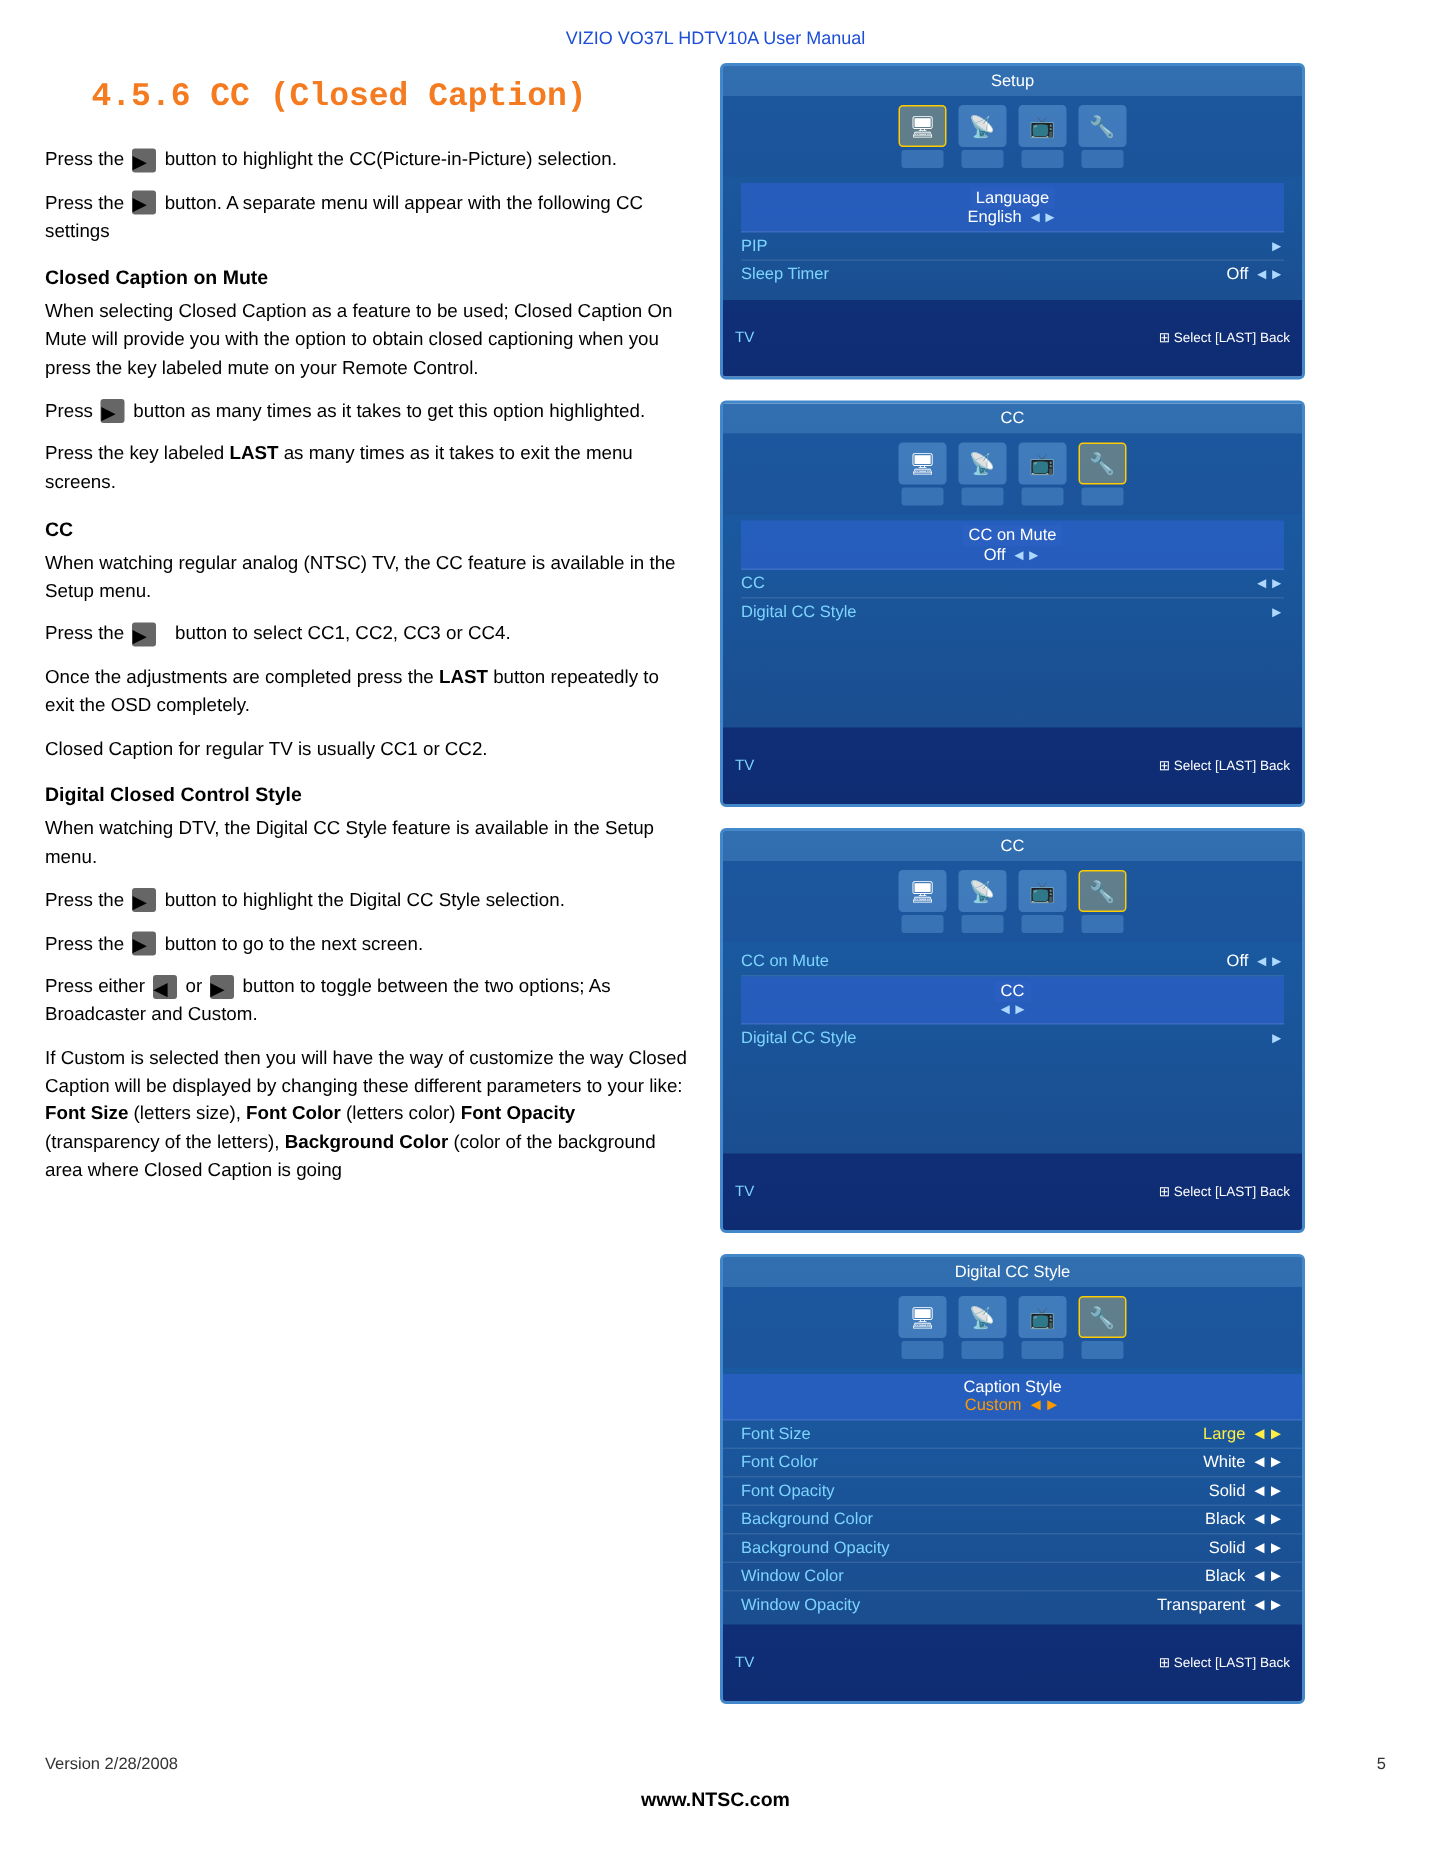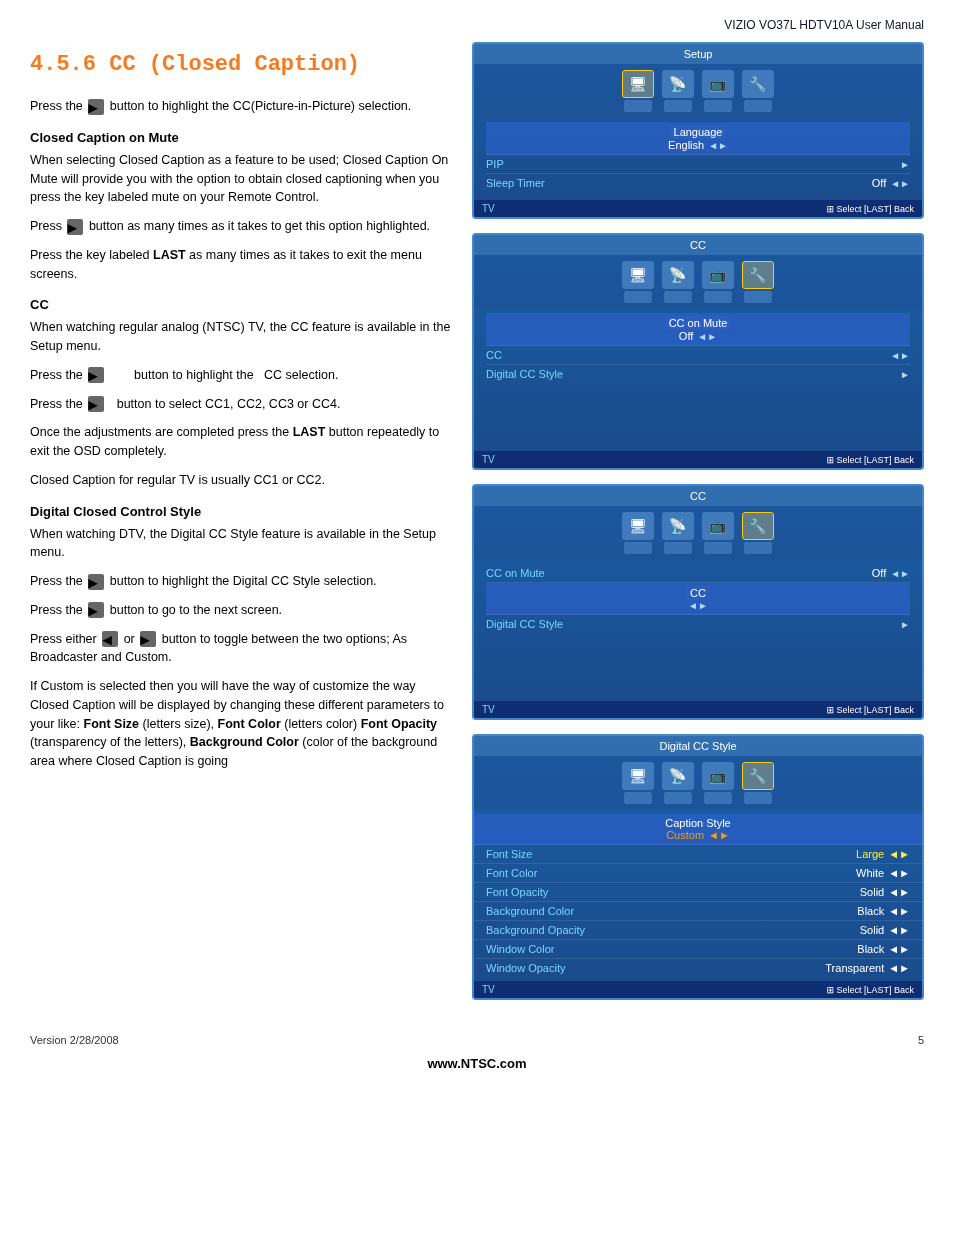--- a/index.html
+++ b/index.html
@@ -6,49 +6,50 @@
     body {
       width: 954px;
       min-height: 1235px;
       background: #fff;
       font-family: Arial, sans-serif;
       font-size: 13px;
       color: #000;
     }
 
     .page-header {
-      text-align: right;
+      text-align: center;
       padding: 18px 30px 10px 30px;
       font-size: 12px;
-      color: #0f172a;
+      color: #1d4ed8;
     }
 
     .content-wrapper {
       display: flex;
       padding: 0 30px;
       gap: 20px;
     }
 
     .left-column {
       flex: 1;
       max-width: 430px;
     }
 
     .right-column {
-      width: 452px;
+      width: 390px;
       flex-shrink: 0;
     }
 
     .section-title {
       color: #f47b20;
       font-size: 22px;
       font-weight: bold;
       font-family: 'Courier New', monospace;
       margin-bottom: 20px;
       margin-top: 10px;
+      margin-left: 31px;
     }
 
     .body-text {
       font-size: 12.5px;
       line-height: 1.5;
       margin-bottom: 10px;
       color: #000;
     }
 
     .subsection-title {
@@ -167,22 +168,22 @@
     }
 
     .tv-menu-arrow {
       color: #add8ff;
       font-size: 10px;
     }
 
     .tv-footer {
       display: flex;
       justify-content: space-between;
-      align-items: center;
-      padding: 3px 8px;
+      align-items: flex-start;
+      padding: 20px 8px;
       background: rgba(0,0,80,0.4);
       font-size: 10px;
     }
 
     .tv-footer-left {
       color: #7dd4ff;
     }
 
     .tv-footer-right {
       color: #fff;
@@ -279,35 +280,35 @@
 
 <div class="content-wrapper">
 
   <div class="left-column">
 
     <div class="section-title">4.5.6 CC (Closed Caption)</div>
 
     <p class="body-text">
       Press the <span class="inline-icon">▶</span> button to highlight the CC(Picture-in-Picture) selection.
     </p>
+    <p class="body-text">
+      Press the <span class="inline-icon">▶</span> button. A separate menu will appear with the following CC settings
+    </p>
 
     <div class="subsection-title">Closed Caption on Mute</div>
     <p class="body-text">When selecting Closed Caption as a feature to be used; Closed Caption On Mute will provide you with the option to obtain closed captioning when you press the key labeled mute on your Remote Control.</p>
     <p class="body-text">
       Press <span class="inline-icon">▶</span> button as many times as it takes to get this option highlighted.
     </p>
     <p class="body-text">
       Press the key labeled <strong>LAST</strong> as many times as it takes to exit the menu screens.
     </p>
 
     <div class="subsection-title">CC</div>
     <p class="body-text">When watching regular analog (NTSC) TV, the CC feature is available in the Setup menu.</p>
-    <p class="body-text">
-      Press the <span class="inline-icon">▶</span> &nbsp;&nbsp;&nbsp;&nbsp;&nbsp;&nbsp; button to highlight the &nbsp; CC selection.
-    </p>
     <p class="body-text">
       Press the <span class="inline-icon">▶</span> &nbsp; button to select CC1, CC2, CC3 or CC4.
     </p>
     <p class="body-text">
       Once the adjustments are completed press the <strong>LAST</strong> button repeatedly to exit the OSD completely.
     </p>
     <p class="body-text">Closed Caption for regular TV is usually CC1 or CC2.</p>
 
     <div class="subsection-title">Digital Closed Control Style</div>
     <p class="body-text">When watching DTV, the Digital CC Style feature is available in the Setup menu.</p>

